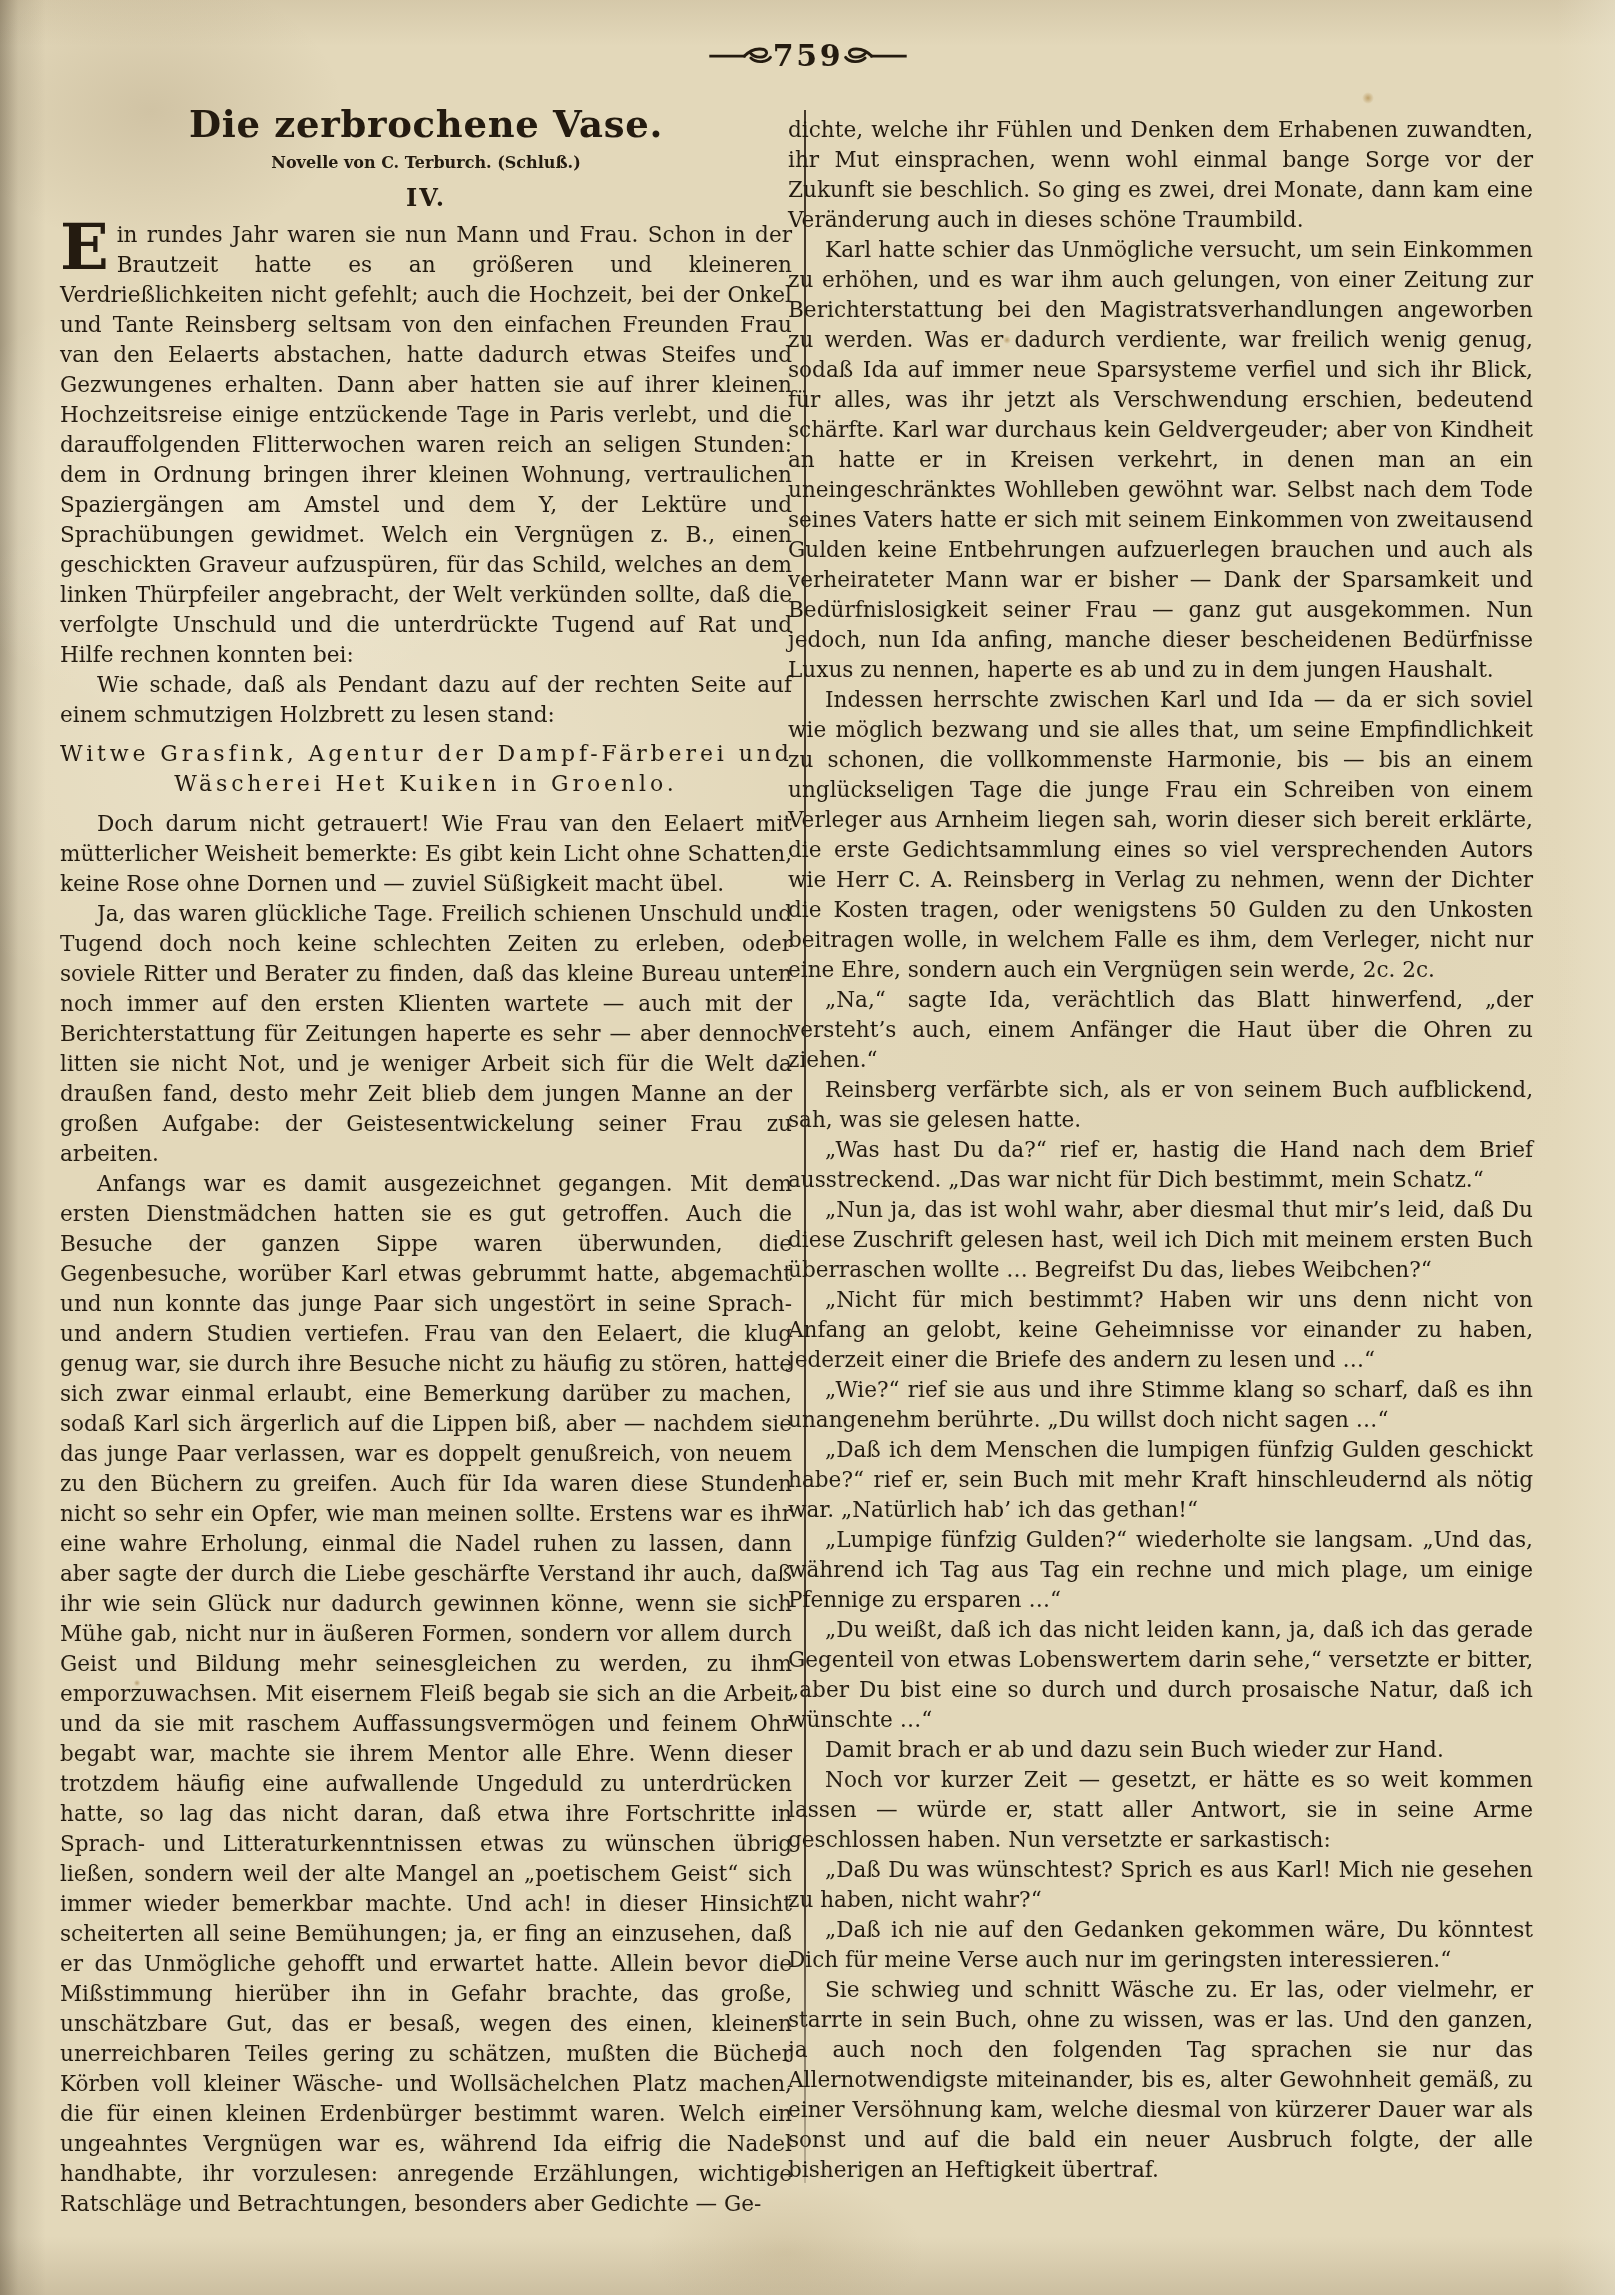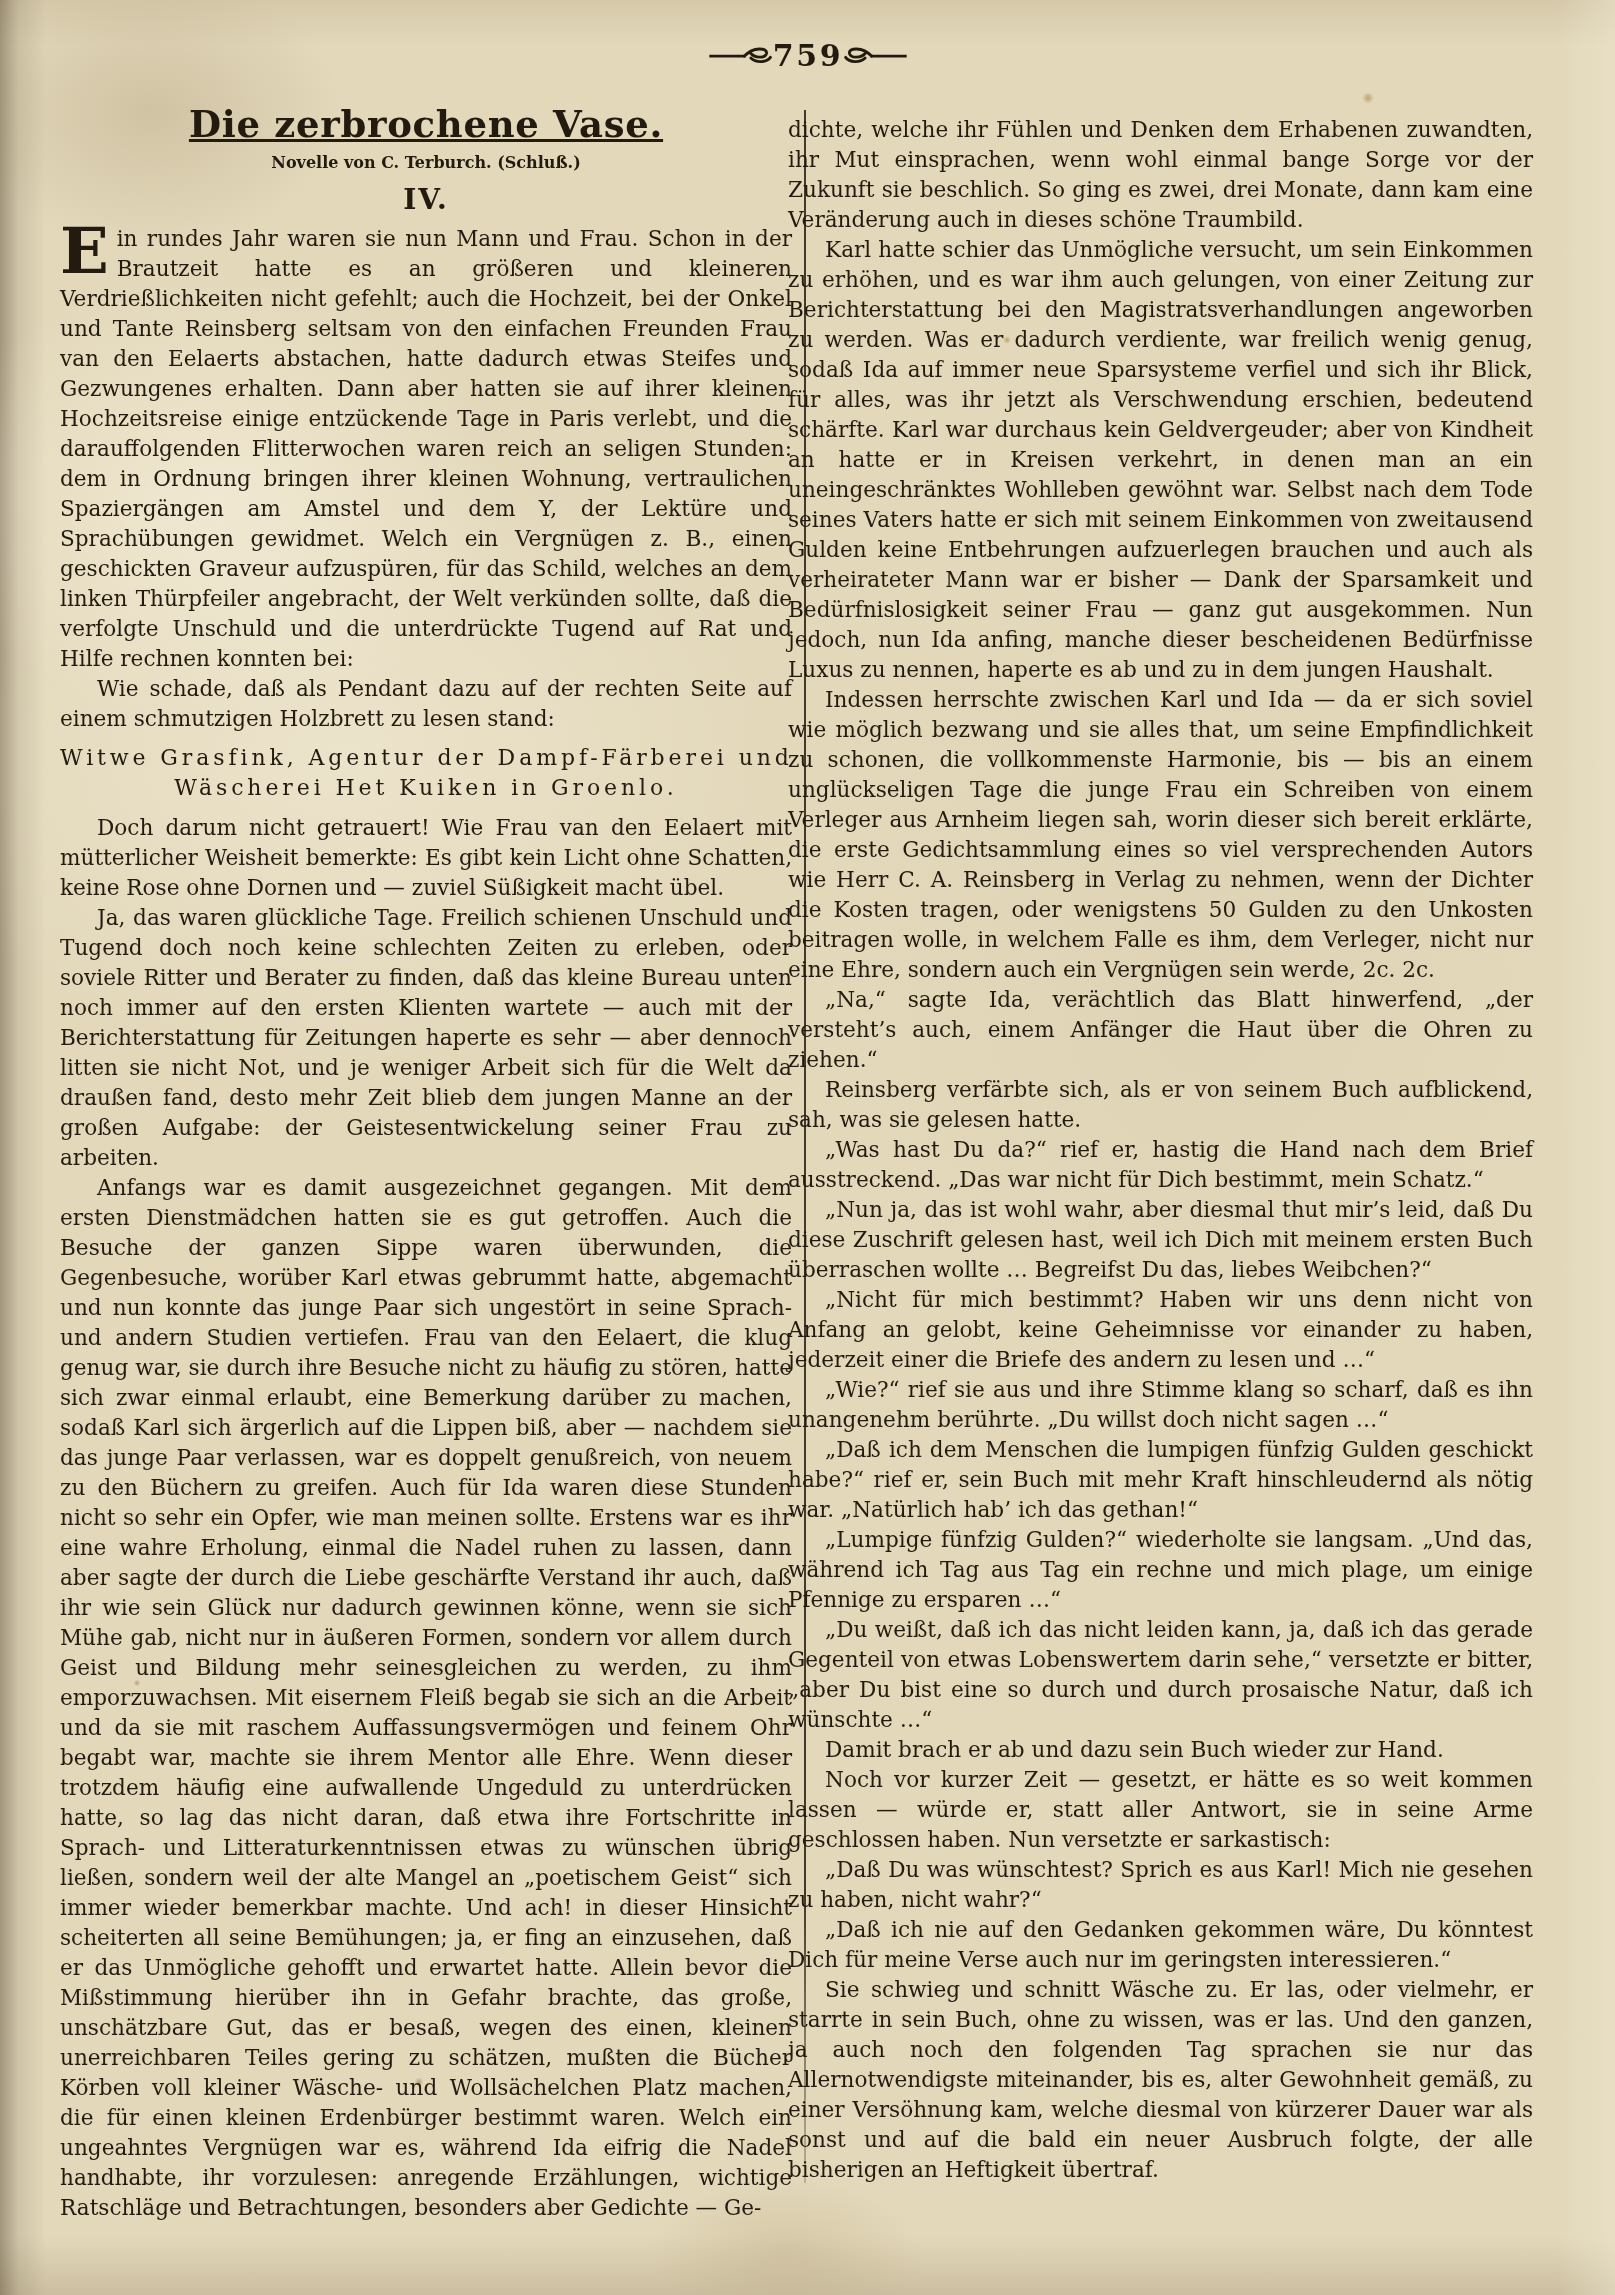--- a/index.html
+++ b/index.html
@@ -36,29 +36,29 @@
   }
   .page-number{
     font-size:30px;font-weight:bold;letter-spacing:2.6px;color:#241b10;
   }
   .fleuron{display:block;}
   .col{position:absolute;}
   .col-left{left:60px;top:102px;width:732px;}
   .col-right{left:788px;top:115px;width:745px;}
   .article-title{
     margin:0;text-align:center;
-    font-size:37px;font-weight:bold;letter-spacing:0.7px;text-decoration:underline;
+    font-size:37px;font-weight:bold;letter-spacing:0.7px;
   }
   .article-subtitle{
     margin:6.5px 0 0;text-align:center;
     font-size:16px;font-weight:bold;
   }
   .section-number{
     margin:11.8px 0 7.9px;text-align:center;
-    font-size:28px;font-weight:bold;letter-spacing:2px;
+    font-size:24px;font-weight:bold;letter-spacing:2px;
   }
   .col-body{
     font-size:21.6px;line-height:30px;text-align:justify;
     hyphens:auto;-webkit-hyphens:auto;
   }
   .col-body p{margin:0;}
   .col-body p.indent{text-indent:37px;}
   .dropcap{
     float:left;font-size:64px;line-height:52px;
     font-weight:bold;padding:1.3px 7.9px 0 0;

